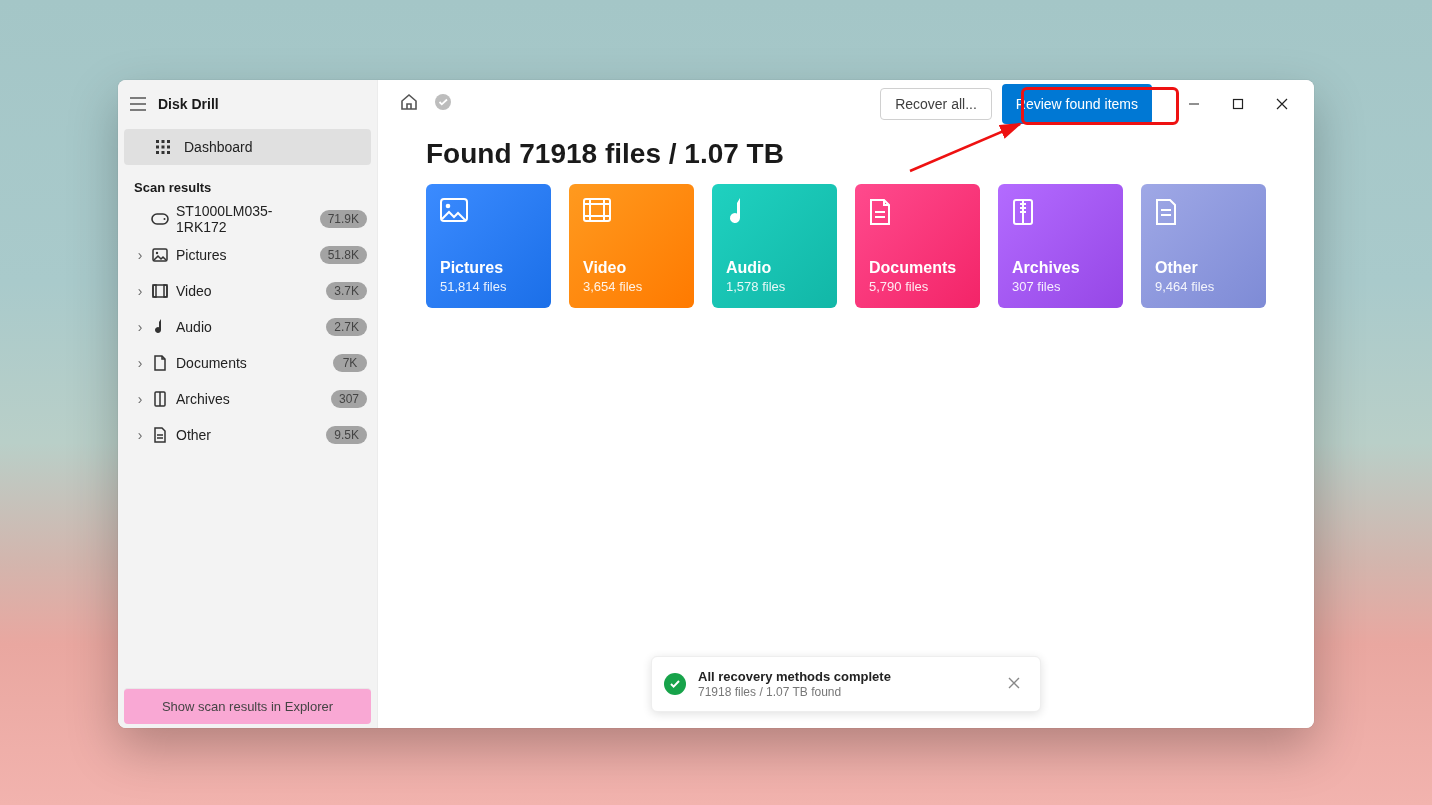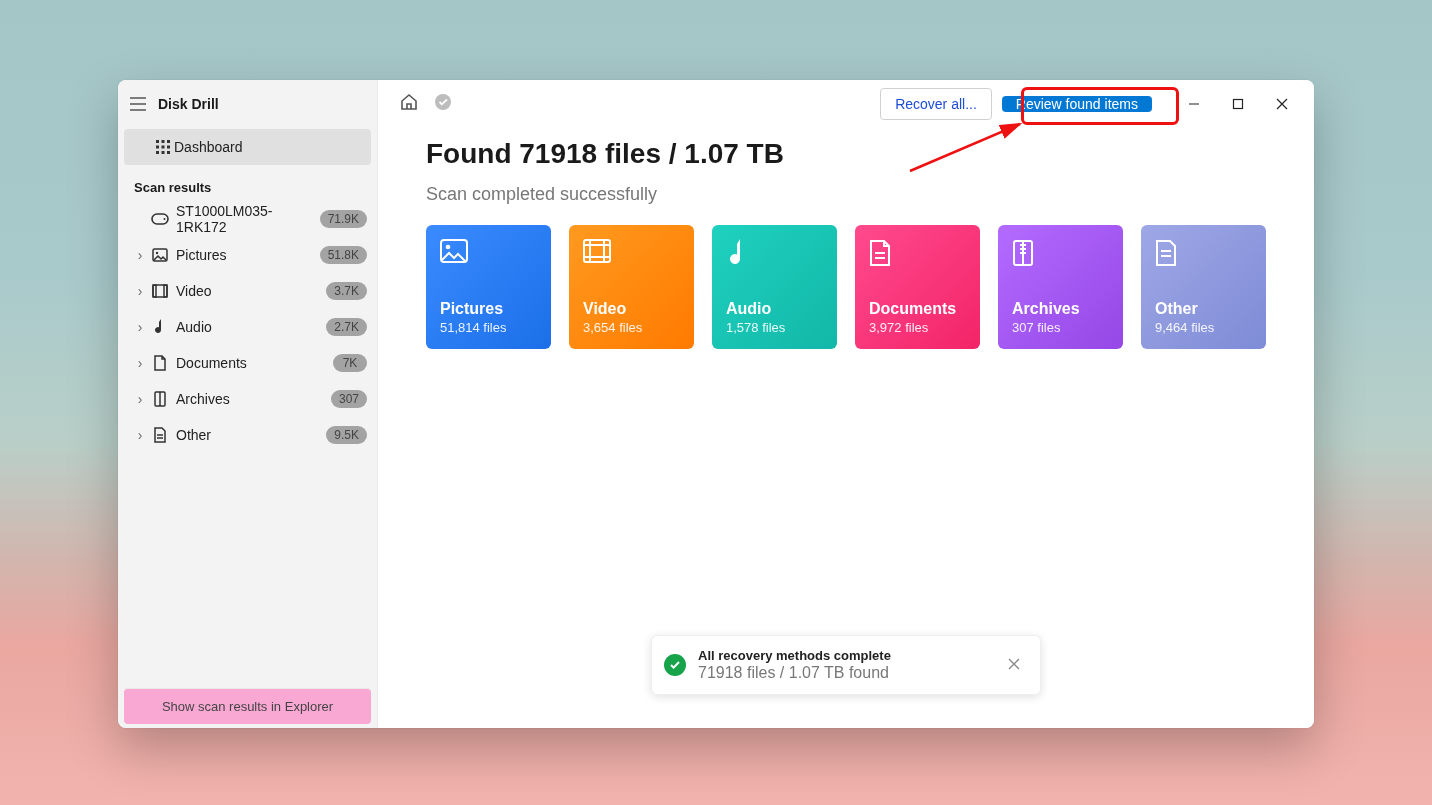--- a/index.html
+++ b/index.html
@@ -48,21 +48,21 @@
     gap: 12px;
   }
   .hamburger-icon svg { display:block; }
   .app-title { font-size: 14px; font-weight: 600; color: #1a1a1a; }
 
   .nav-item {
     display: flex;
     align-items: center;
     height: 36px;
     padding: 0 14px 0 30px;
-    gap: 2px;
+    gap: 12px;
     margin: 1px 6px;
     border-radius: 4px;
     font-size: 14px;
     color: #222;
   }
   .nav-item.selected { background: #e0e0e0; }
   .nav-item .icon-slot { width: 18px; display:flex; justify-content:center; }
 
   .section-label {
     font-size: 13px;
@@ -124,24 +124,24 @@
   }
   .topbar-left { display:flex; align-items:center; gap:16px; }
   .topbar-spacer { flex:1; }
   .btn-outline {
     height: 32px;
     padding: 0 14px;
     background: #fff;
     border: 1px solid #d0d0d0;
     border-radius: 4px;
     font-size: 14px;
-    color: #1d4ed8;
+    color: #404040;
   }
   .btn-primary {
-    height: 16px;
+    height: 40px;
     padding: 0 14px;
     background: #0078d4;
     color: #fff;
     border: none;
     border-radius: 4px;
     font-size: 14px;
   }
   .win-controls { display:flex; align-items:center; gap: 0; margin-left: 10px;}
   .win-btn { width: 44px; height: 40px; display:flex; align-items:center; justify-content:center; color:#222;}
 
@@ -181,39 +181,39 @@
   .c-video     { background: linear-gradient(135deg,#ff9a1f 0%, #ff7a00 100%); }
   .c-audio     { background: linear-gradient(135deg,#1fd1c0 0%, #12b7a7 100%); }
   .c-docs      { background: linear-gradient(135deg,#ff4a8d 0%, #f32468 100%); }
   .c-arch      { background: linear-gradient(135deg,#b36bff 0%, #9647e6 100%); }
   .c-other     { background: linear-gradient(135deg,#9fa8e6 0%, #7e8bd6 100%); }
 
   .toast {
     position: absolute;
     left: 50%;
     transform: translateX(-50%);
-    bottom: 33px;
+    bottom: 16px;
     width: 390px;
     background: #fff;
     border-radius: 6px;
     box-shadow: 0 2px 10px rgba(0,0,0,0.12);
     border: 1px solid #eee;
     display: flex;
     align-items: center;
     padding: 12px 12px;
     gap: 12px;
   }
   .toast .check {
     width: 22px; height: 22px; border-radius: 50%; background: #17a34a;
     display:flex; align-items:center; justify-content:center; color:#fff;
     flex-shrink:0;
   }
   .toast .t-body { flex:1; }
   .toast .t-title { font-size: 13px; font-weight: 600; color:#222; }
-  .toast .t-sub { font-size: 16px; color:#777; margin-top:1px;}
+  .toast .t-sub { font-size: 12px; color:#777; margin-top:1px;}
   .toast .t-close { width:20px; color:#888; }
 
   
   .annot-box {
     position: absolute;
     border: 3px solid #e11;
     border-radius: 6px;
     pointer-events: none;
   }
   .annot-arrow {
@@ -380,21 +380,20 @@
           <span class="win-btn">
             <svg width="12" height="12" viewBox="0 0 12 12">
                 <path d="M1 1l10 10M11 1L1 11" stroke="#222" stroke-width="1.2"></path>
               </svg>
           </span>
         </div>
       </div>
 
       <div class="content">
         <h1 class="found">Found 71918 files / 1.07 TB</h1>
-        <div class="subtitle">Scan completed successfully</div>
 
         <div class="cards">
           <div class="card c-pictures">
             <div class="cicon">
               <svg width="28" height="24" viewBox="0 0 28 24" fill="none" stroke="#fff" stroke-width="2">
                   <rect x="1" y="1" width="26" height="22" rx="3"></rect>
                   <circle cx="8" cy="8" r="2.3" fill="#fff" stroke="none"></circle>
                   <path d="M2 21l7-7 5 5 4-4 8 8"></path>
                 </svg>
             </div>
@@ -424,21 +423,21 @@
           </div>
 
           <div class="card c-docs">
             <div class="cicon">
               <svg width="22" height="28" viewBox="0 0 22 28" fill="none" stroke="#fff" stroke-width="2">
                   <path d="M2 2h13l5 5v19H2z"></path>
                   <path d="M15 2v5h5M6 14h10M6 19h10"></path>
                 </svg>
             </div>
             <div class="ctitle">Documents</div>
-            <div class="ccount">3,972 files</div>
+            <div class="ccount">5,790 files</div>
           </div>
 
           <div class="card c-arch">
             <div class="cicon">
               <svg width="22" height="28" viewBox="0 0 22 28" fill="none" stroke="#fff" stroke-width="2">
                   <rect x="2" y="2" width="18" height="24" rx="2"></rect>
                   <path d="M11 2v24M8 6h6M8 10h6M8 14h6"></path>
                 </svg>
             </div>
             <div class="ctitle">Archives</div>

